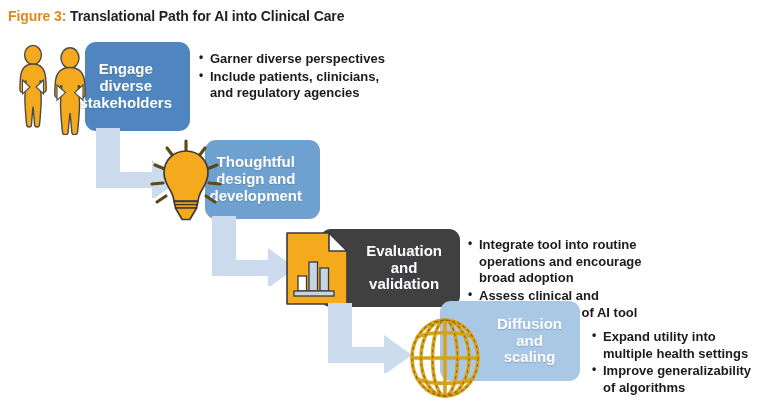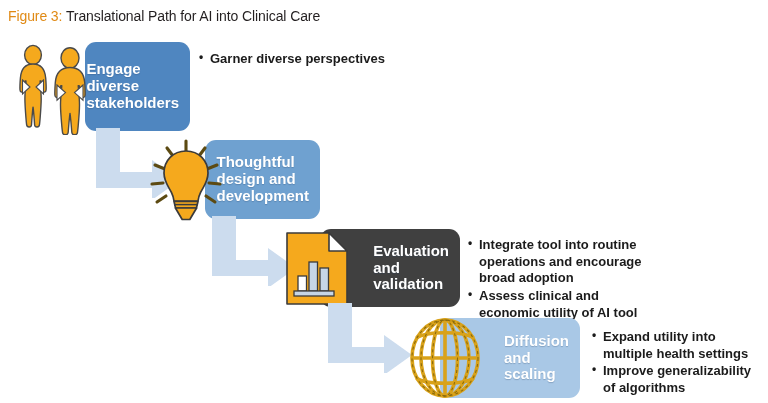--- a/index.html
+++ b/index.html
@@ -21,21 +21,21 @@
     height: 403px;
     background: #ffffff;
   }
 
   
   .fig-title {
     position: absolute;
     left: 8px;
     top: 8px;
     font-size: 14px;
-    font-weight: normal;
+    font-weight: bold;
     letter-spacing: -0.1px;
     white-space: nowrap;
   }
   .fig-title .fig-label {
     color: #e08a15;
   }
   .fig-title .fig-caption {
     color: #231f20;
   }
 
@@ -51,22 +51,22 @@
     box-sizing: border-box;
     display: flex;
     align-items: center;
     justify-content: flex-end;
   }
   .step-box-text {
     color: #ffffff;
     font-weight: bold;
     font-size: 15px;
     line-height: 1.12;
-    text-align: left;
-    padding-right: 11px;
+    text-align: center;
+    padding-right: 18px;
     white-space: pre-line;
     text-shadow: 0 1px 1px rgba(40,70,105,0.28);
   }
 
   
   .step-icon {
     position: absolute;
   }
 
   
@@ -180,20 +180,22 @@
                    C 76 30.9 72.5 24.5 62 24.5 Z"></path>
         </g>
         <path d="M49 42 l 8.5 7.6 l -8.5 7.6 Z" fill="#ffffff" stroke="#4a4a4a" stroke-width="1.1"></path>
         <path d="M75 42 l -8.5 7.6 l 8.5 7.6 Z" fill="#ffffff" stroke="#4a4a4a" stroke-width="1.1"></path>
       </svg>
     </div>
 
     <div class="bullets" style="left:199px; top:51px; width:240px;">
       <ul>
         <li>Garner diverse perspectives</li>
+        <li style="white-space: pre-line;">Include patients, clinicians,
+and regulatory agencies</li>
       </ul>
     </div>
   </div>
 
   <div class="connector" style="left:96px; top:128px; width:120px; height:70px;">
     <svg width="120" height="70" viewBox="0 0 120 70">
       <path d="M0 0 L24 0 L24 44 L56 44 L56 32 L84 52 L56 72 L56 60 L0 60 Z" fill="#ccdcee"></path>
     </svg>
   </div>
 
@@ -278,21 +280,21 @@
   </div>
 
   <div class="connector" style="left:328px; top:303px; width:120px; height:70px;">
     <svg width="120" height="70" viewBox="0 0 120 70">
       <path d="M0 0 L24 0 L24 44 L56 44 L56 32 L84 52 L56 72 L56 60 L0 60 Z" fill="#ccdcee"></path>
     </svg>
   </div>
 
   <div class="step">
 
-    <div class="step-box" style="left:440px; top:318px; width:140px; height:80px; background:#a9c8e6;">
+    <div class="step-box" style="left:440px; top:301px; width:140px; height:80px; background:#a9c8e6;">
       <div class="step-box-text" style="white-space: pre-line;">Diffusion
 and
 scaling</div>
     </div>
 
     <div class="step-icon" style="left:404px; top:316px; width:82px; height:84px;">
       <svg width="82" height="84" viewBox="0 0 82 84">
         <g fill="none" stroke="#d9a21a" stroke-width="3.6">
           <ellipse cx="41" cy="42" rx="33" ry="38"></ellipse>
           <ellipse cx="41" cy="42" rx="12.5" ry="38"></ellipse>

